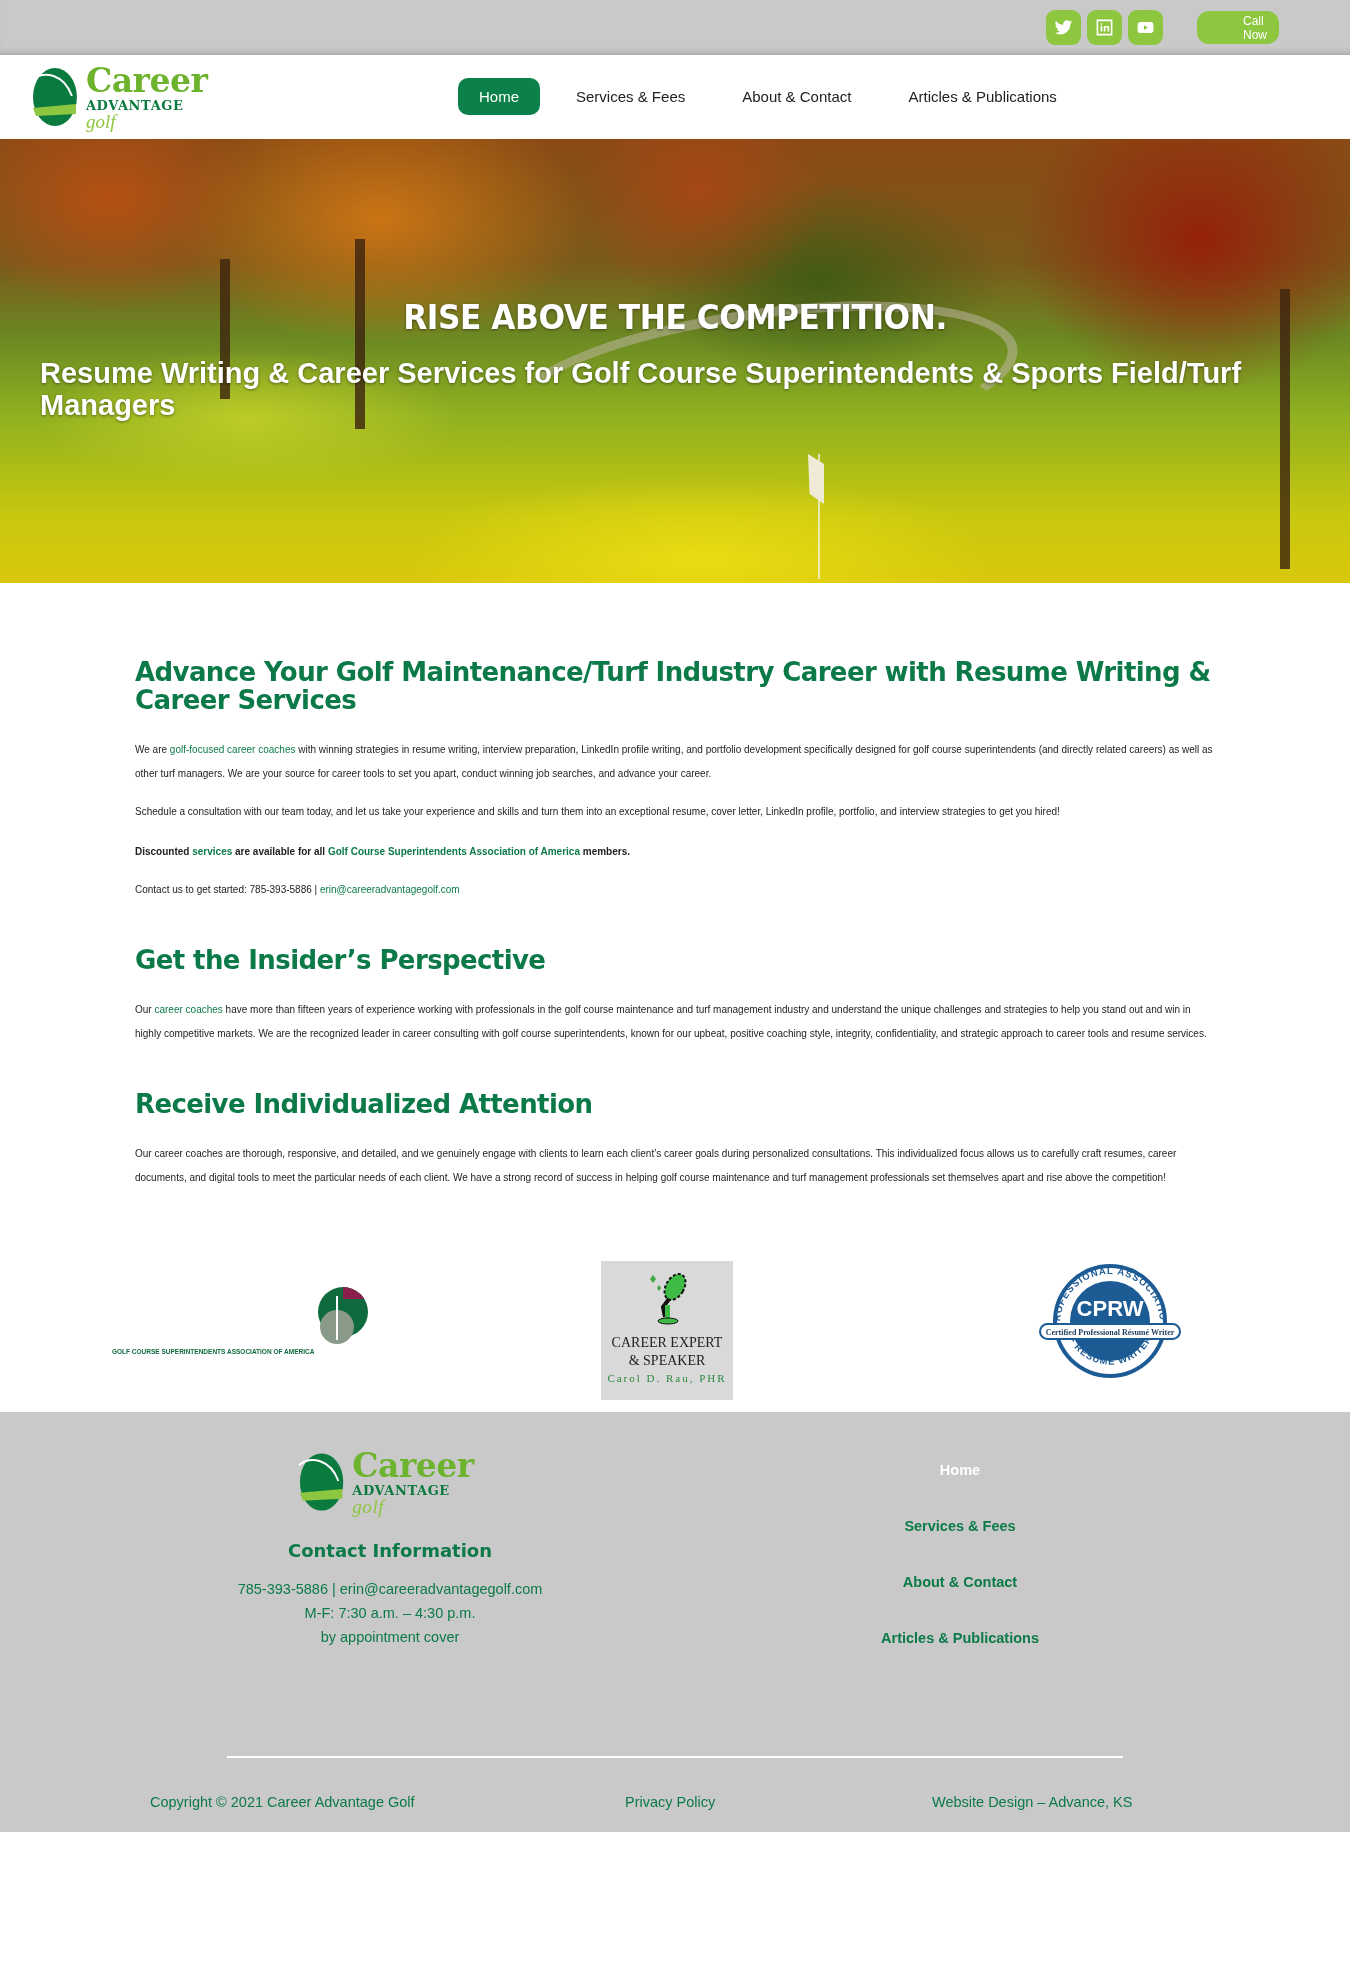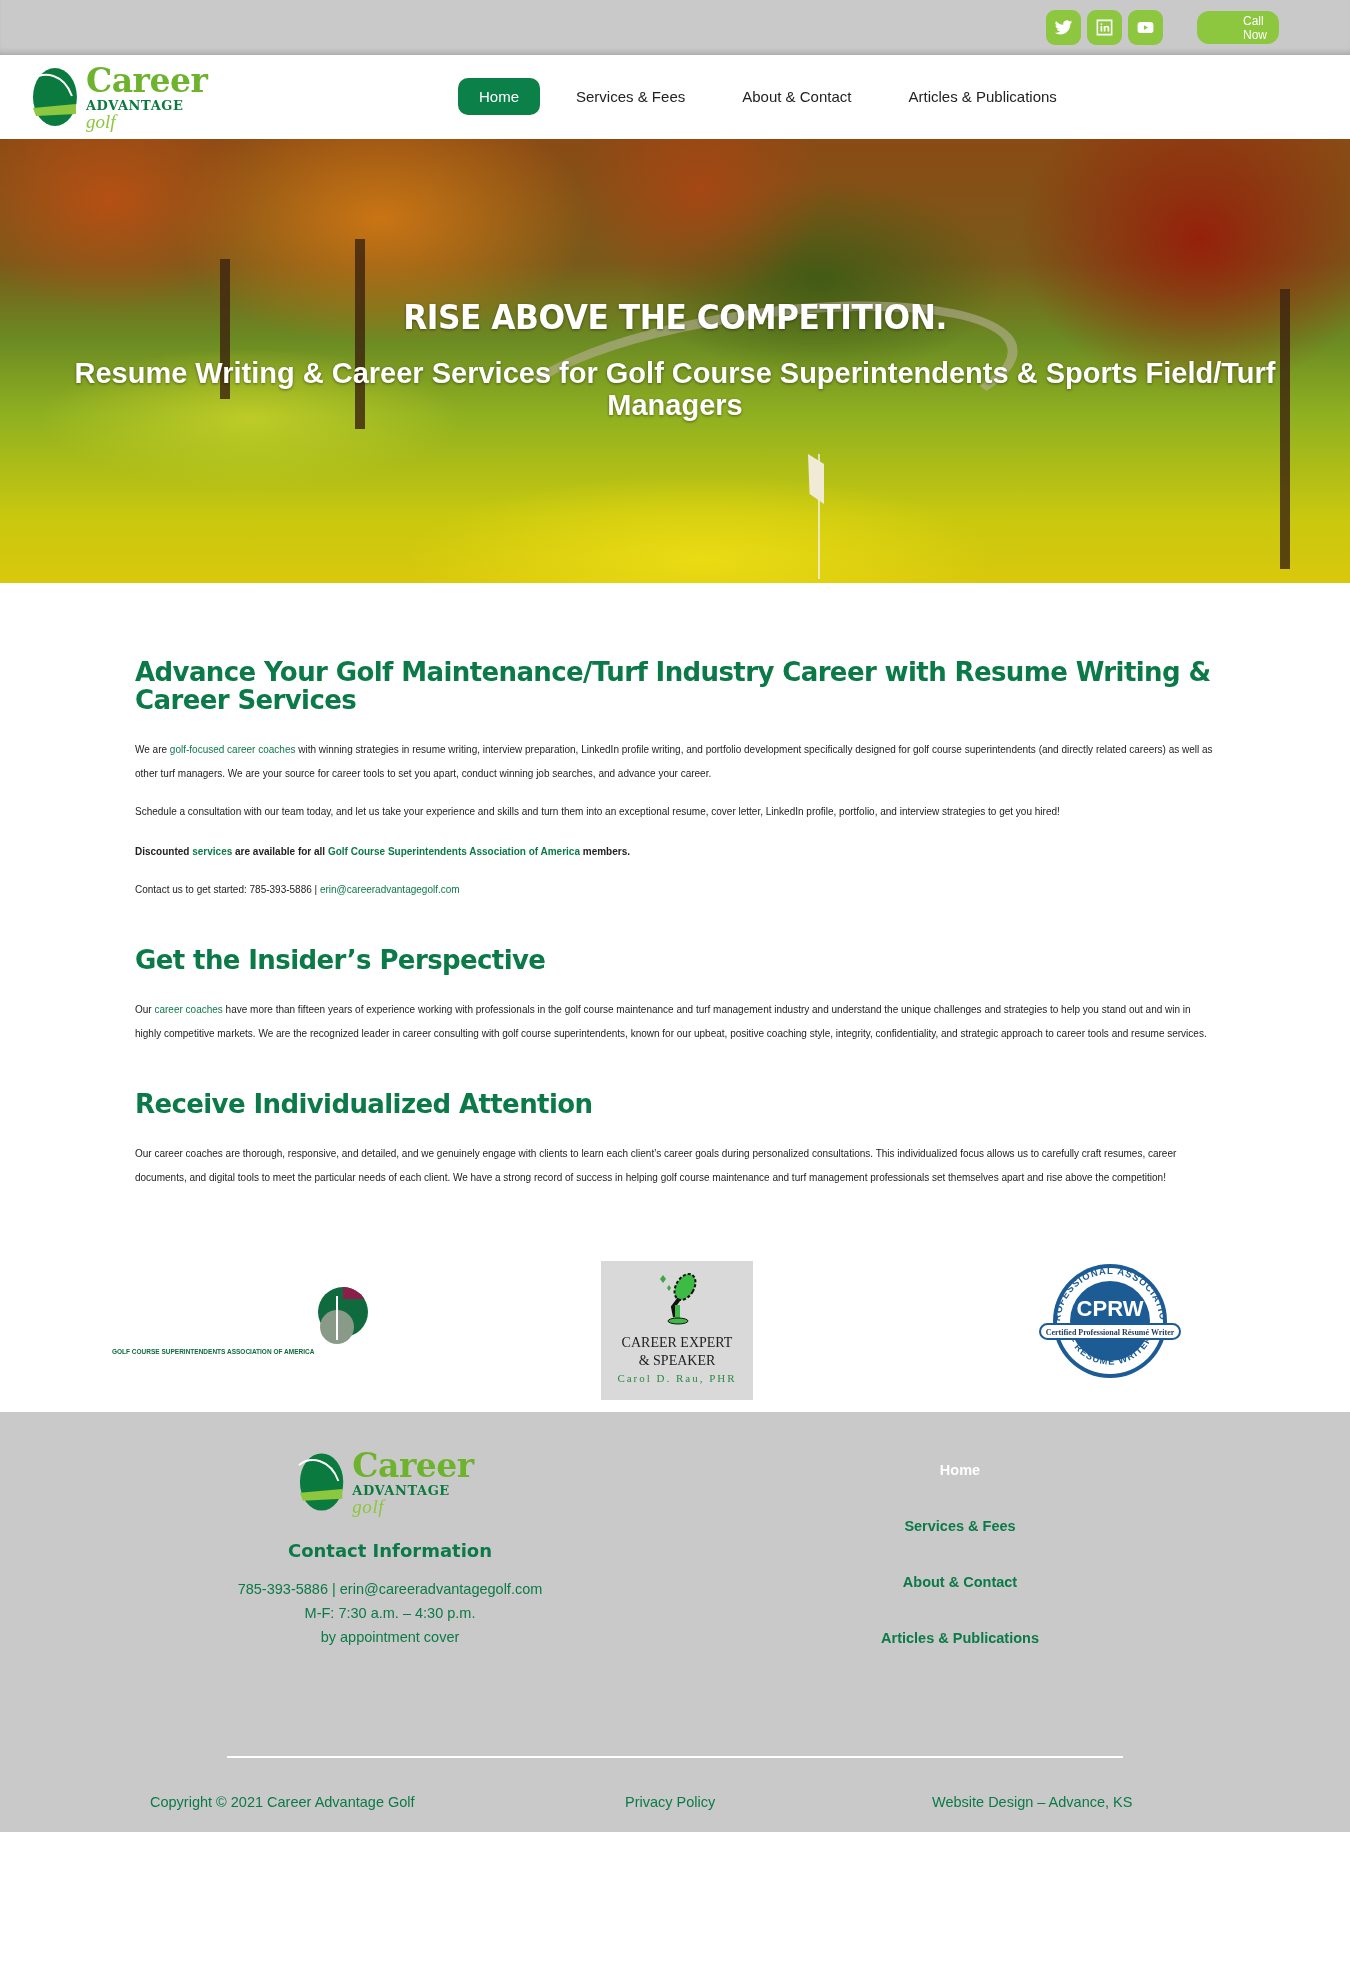--- a/index.html
+++ b/index.html
@@ -35,42 +35,42 @@
       radial-gradient(ellipse 260px 140px at 820px 140px, rgba(60,90,20,0.9), transparent 70%),
       radial-gradient(ellipse 420px 120px at 700px 420px, rgba(235,220,20,0.95), transparent 70%),
       radial-gradient(ellipse 300px 100px at 250px 280px, rgba(200,210,40,0.8), transparent 70%),
       linear-gradient(180deg, #8a4a14 0%, #7a5a1a 28%, #6b8a23 45%, #8fb021 62%, #c8c80f 85%, #d9c80c 100%);
   }
   .hero .path { position: absolute; left: 500px; top: 170px; width: 520px; height: 150px; border: 10px solid rgba(190,180,160,0.55); border-radius: 50%; border-left-color: transparent; border-bottom-color: transparent; transform: rotate(-8deg); }
   .hero .trunk { position: absolute; width: 10px; background: rgba(60,35,15,0.8); }
   .hero .flag { position: absolute; left: 808px; top: 315px; width: 16px; height: 50px; background: #f1ead6; clip-path: polygon(0 0, 100% 20%, 100% 100%, 10% 80%); }
   .hero .pole { position: absolute; left: 818px; top: 315px; width: 2px; height: 125px; background: rgba(240,240,220,0.8); }
   .hero h1 { position: absolute; top: 158px; left: 0; width: 100%; text-align: center; font-family: "DejaVu Sans", sans-serif; font-size: 34px; font-weight: bold; color: #fff; letter-spacing: -0.5px; text-shadow: 0 1px 3px rgba(0,0,0,0.45); transform: scaleX(0.92); }
-  .hero h2 { position: absolute; top: 218px; left: 40px; width: 1270px; text-align: center; font-size: 29px; font-weight: bold; color: #fff; line-height: 32px; text-shadow: 0 1px 3px rgba(0,0,0,0.45); }
+  .hero h2 { position: absolute; top: 218px; left: 40px; width: 1270px; font-size: 29px; font-weight: bold; color: #fff; line-height: 32px; text-shadow: 0 1px 3px rgba(0,0,0,0.45); }
 
   
   .main { padding: 75px 135px 40px 135px; }
   .main h3 { font-family: "DejaVu Sans", sans-serif; font-weight: bold; color: #0b7a48; font-size: 26px; line-height: 28px; letter-spacing: -0.6px; transform-origin: left; }
   .main p { font-size: 10px; line-height: 24px; color: #222; margin-top: 14px; }
   .main p.first { margin-top: 24px; }
   .main a { color: #0b7a48; cursor: pointer; }
   .main p.bold { font-weight: bold; margin-top: 16px; }
   .main p.contact { }
   .main h3.sec { margin-top: 44px; }
 
   
   .badges { height: 182px; position: relative; }
   .gcsaa { position: absolute; left: 110px; top: 50px; width: 262px; height: 80px; }
   .gcsaa .txt { position: absolute; left: 0; top: 12px; font-family: "DejaVu Sans", sans-serif; font-weight: bold; font-size: 54px; color: #0f6b3e; letter-spacing: -3px; }
   .gcsaa .sub { position: absolute; left: 2px; top: 68px; font-size: 6.5px; font-weight: bold; color: #0f6b3e; white-space: nowrap; }
   .gcsaa .ball { position: absolute; left: 208px; top: 7px; width: 50px; height: 50px; border-radius: 50%; background: #0f6b3e; overflow: hidden; }
   .gcsaa .ball .q { position: absolute; right: 0; top: 0; width: 25px; height: 12px; background: #8b1e4a; }
   .gcsaa .ball2 { position: absolute; left: 210px; top: 30px; width: 34px; height: 34px; border-radius: 50%; background: #8a9a88; }
   .gcsaa .ball2::after { content: ""; position: absolute; left: 16px; top: -14px; width: 2px; height: 44px; background: #fff; }
-  .expert { position: absolute; left: 601px; top: 31px; width: 152px; height: 139px; background: #d9d9d9; text-align: center; font-family: "Liberation Serif", serif; }
+  .expert { position: absolute; left: 601px; top: 31px; width: 132px; height: 139px; background: #d9d9d9; text-align: center; font-family: "Liberation Serif", serif; }
   .expert .mic { width: 40px; height: 60px; margin: 8px auto 0; position: relative; }
   .expert .l1 { font-size: 14px; color: #222; line-height: 16px; margin-top: 2px; }
   .expert .l2 { font-size: 11px; color: #2b8a3f; letter-spacing: 2px; margin-top: 3px; }
   .cprw { position: absolute; left: 1038px; top: 32px; width: 144px; height: 118px; }
 
   
   .footer { background: #c9c9c9; height: 420px; position: relative; }
   .flogo { position: absolute; left: 295px; top: 38px; width: 190px; height: 64px; display: flex; align-items: center; }
   .flogo .w1 { font-family: "DejaVu Serif", serif; font-weight: bold; font-size: 33px; color: #6eb32e; line-height: 1; letter-spacing: -0.5px; }
   .flogo .w2 { font-family: "DejaVu Serif", serif; font-size: 13px; color: #0b7a3f; font-weight: bold; letter-spacing: 0.6px; margin-top: 2px; line-height: 1; }

